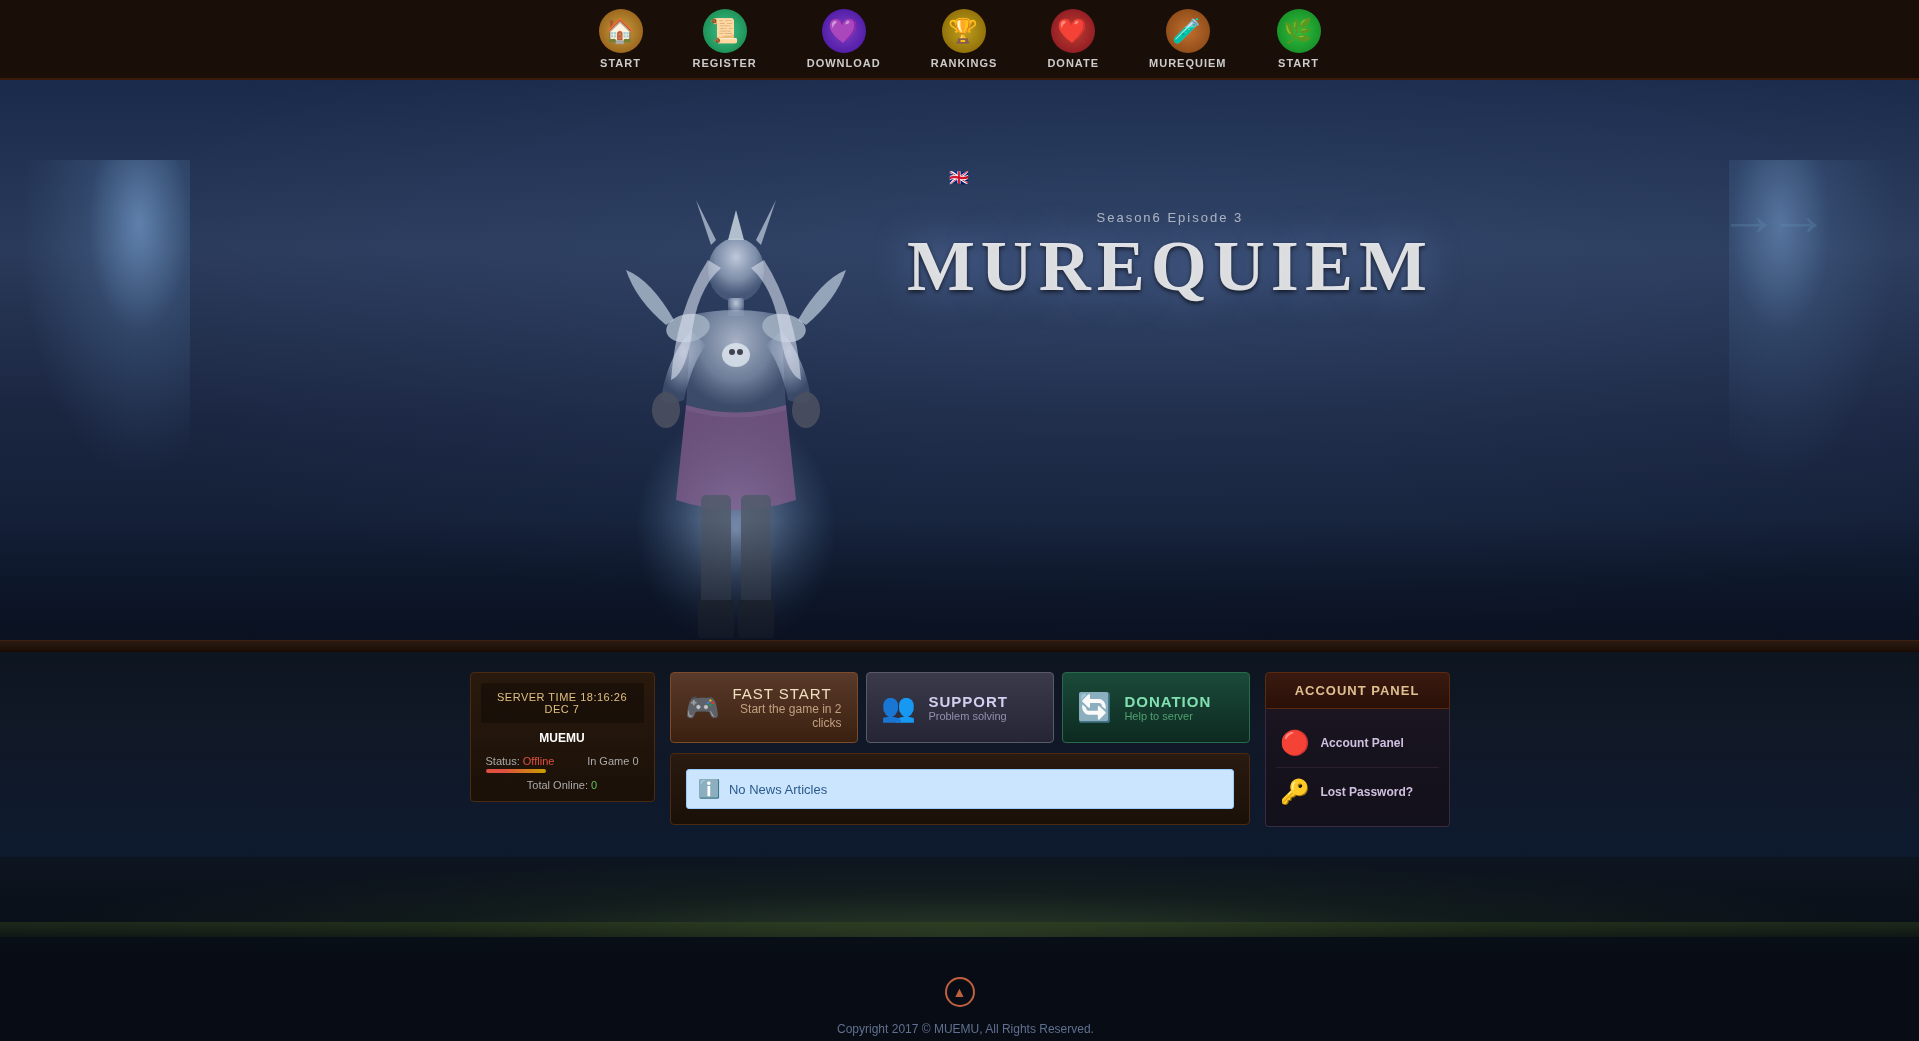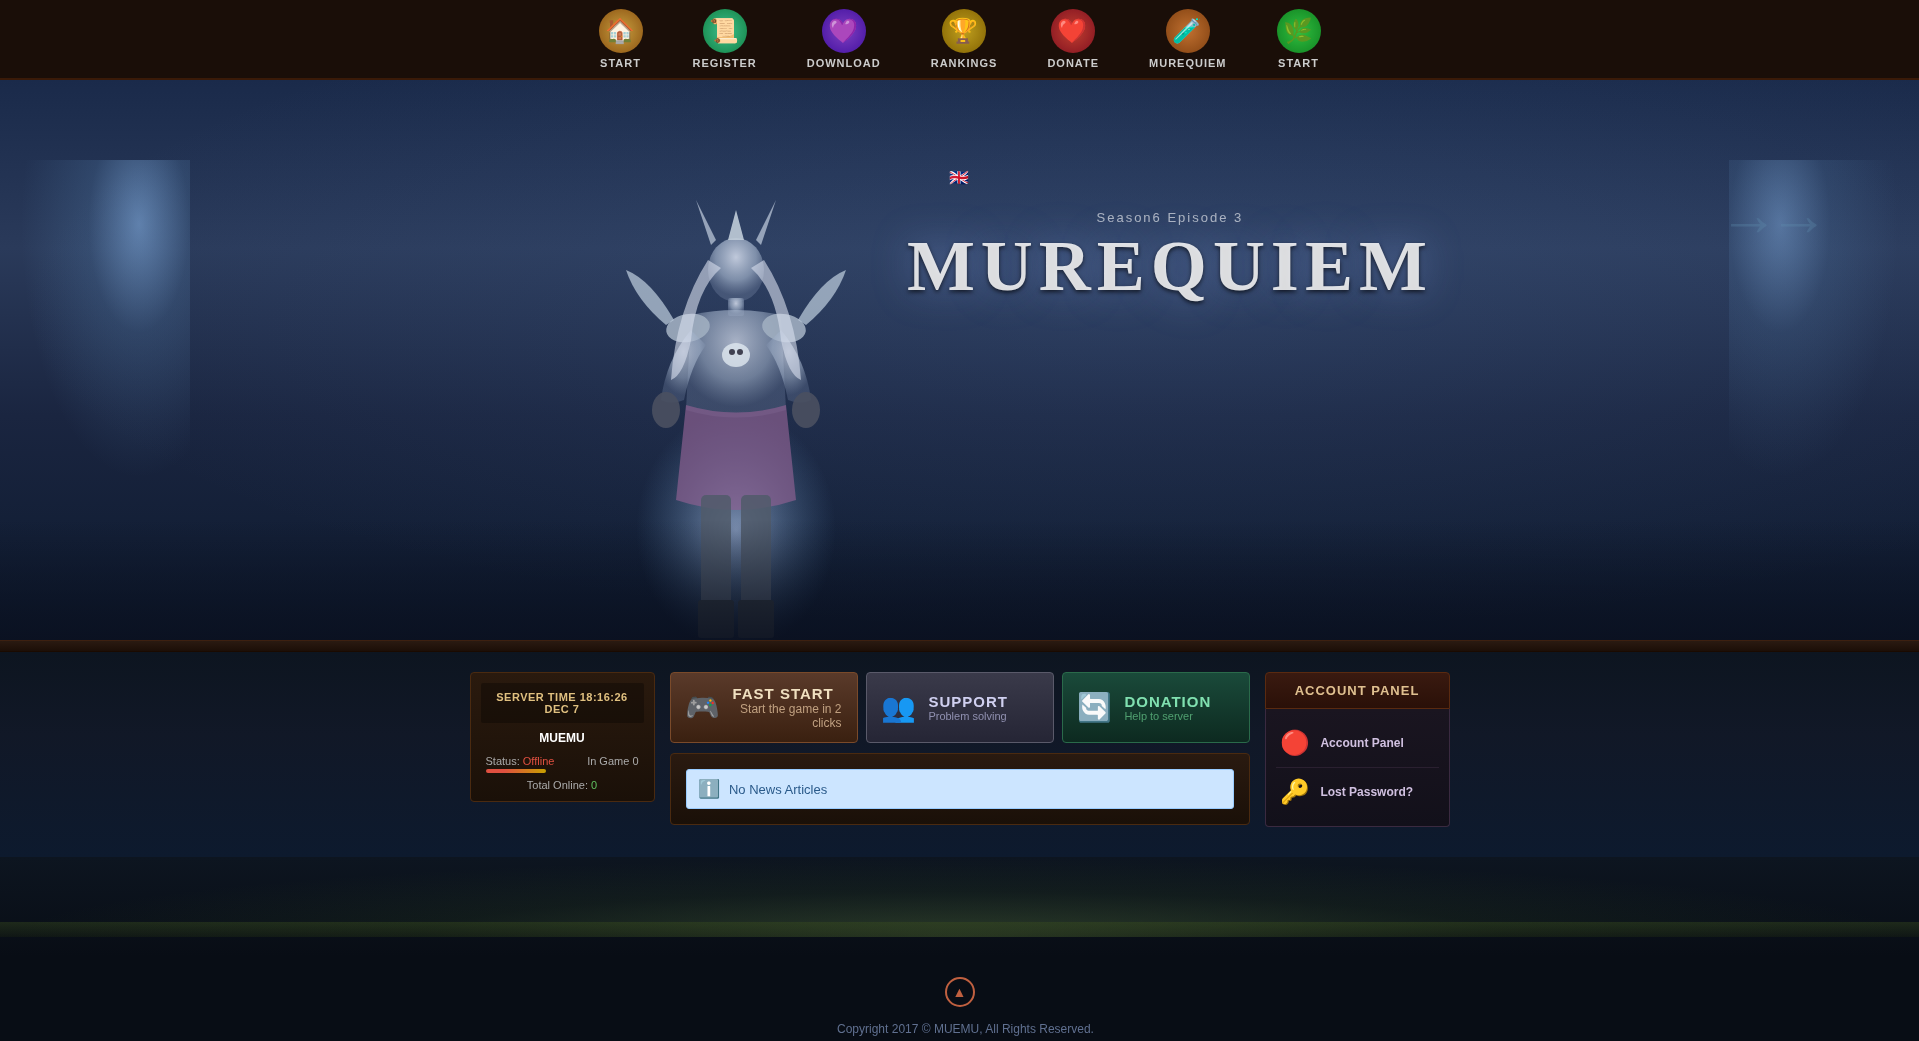--- a/index.html
+++ b/index.html
@@ -143,21 +143,21 @@
       border-radius: 4px;
       width: 185px;
       min-height: 120px;
       padding: 10px;
       flex-shrink: 0;
     }
     .server-time {
       text-align: center;
       color: #e0c080;
       font-size: 11px;
-      font-weight: bold;
+      font-weight: normal;
       letter-spacing: 0.5px;
       padding: 8px 5px;
       background: rgba(0,0,0,0.3);
       border-radius: 2px;
       margin-bottom: 8px;
     }
     .server-name {
       text-align: center;
       color: #fff;
       font-size: 12px;
@@ -216,21 +216,21 @@
       min-height: 60px;
     }
     .btn-fast-start-icon {
       font-size: 28px;
       color: #ddd;
       flex-shrink: 0;
     }
     .btn-fast-start-text .btn-title {
       color: #f0e0c0;
       font-size: 15px;
-      font-weight: bold;
+      font-weight: normal;
       letter-spacing: 1px;
     }
     .btn-fast-start-text .btn-subtitle {
       color: #c0a080;
       font-size: 12px;
       text-align: right;
     }
 
     .btn-support {
       flex: 1;

